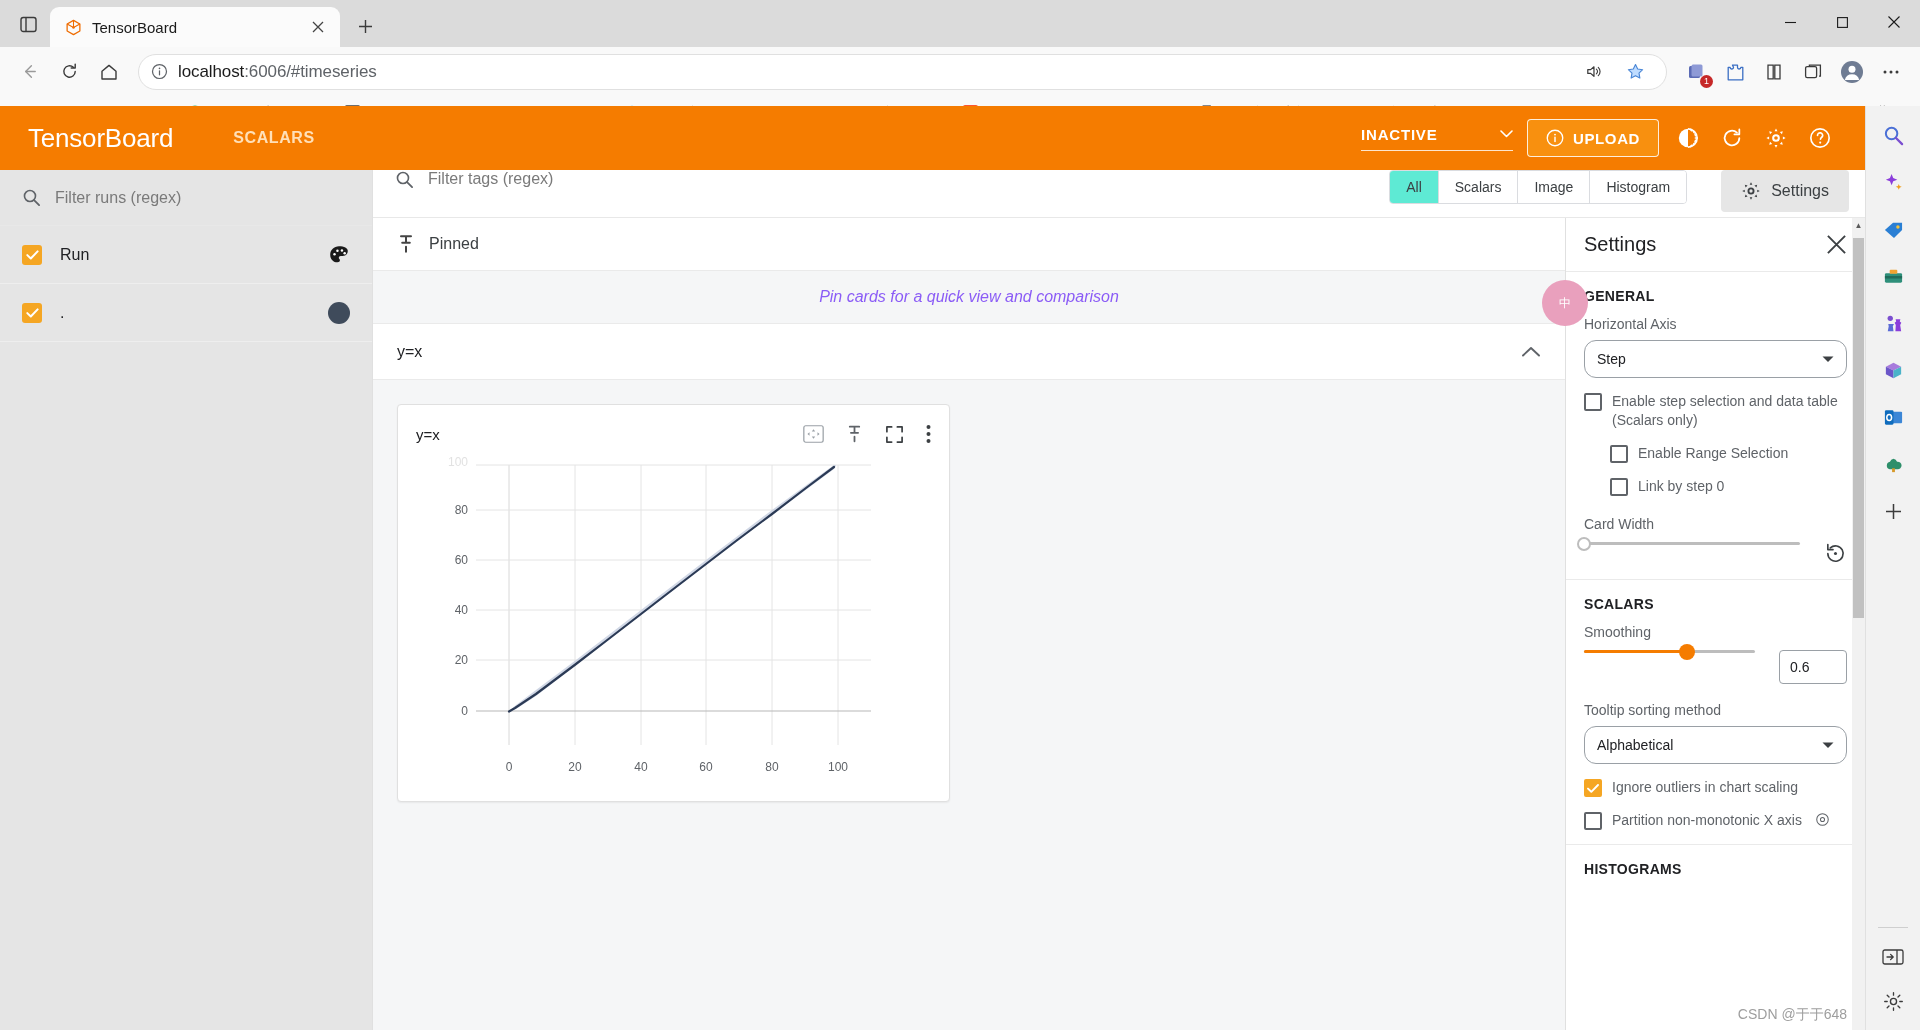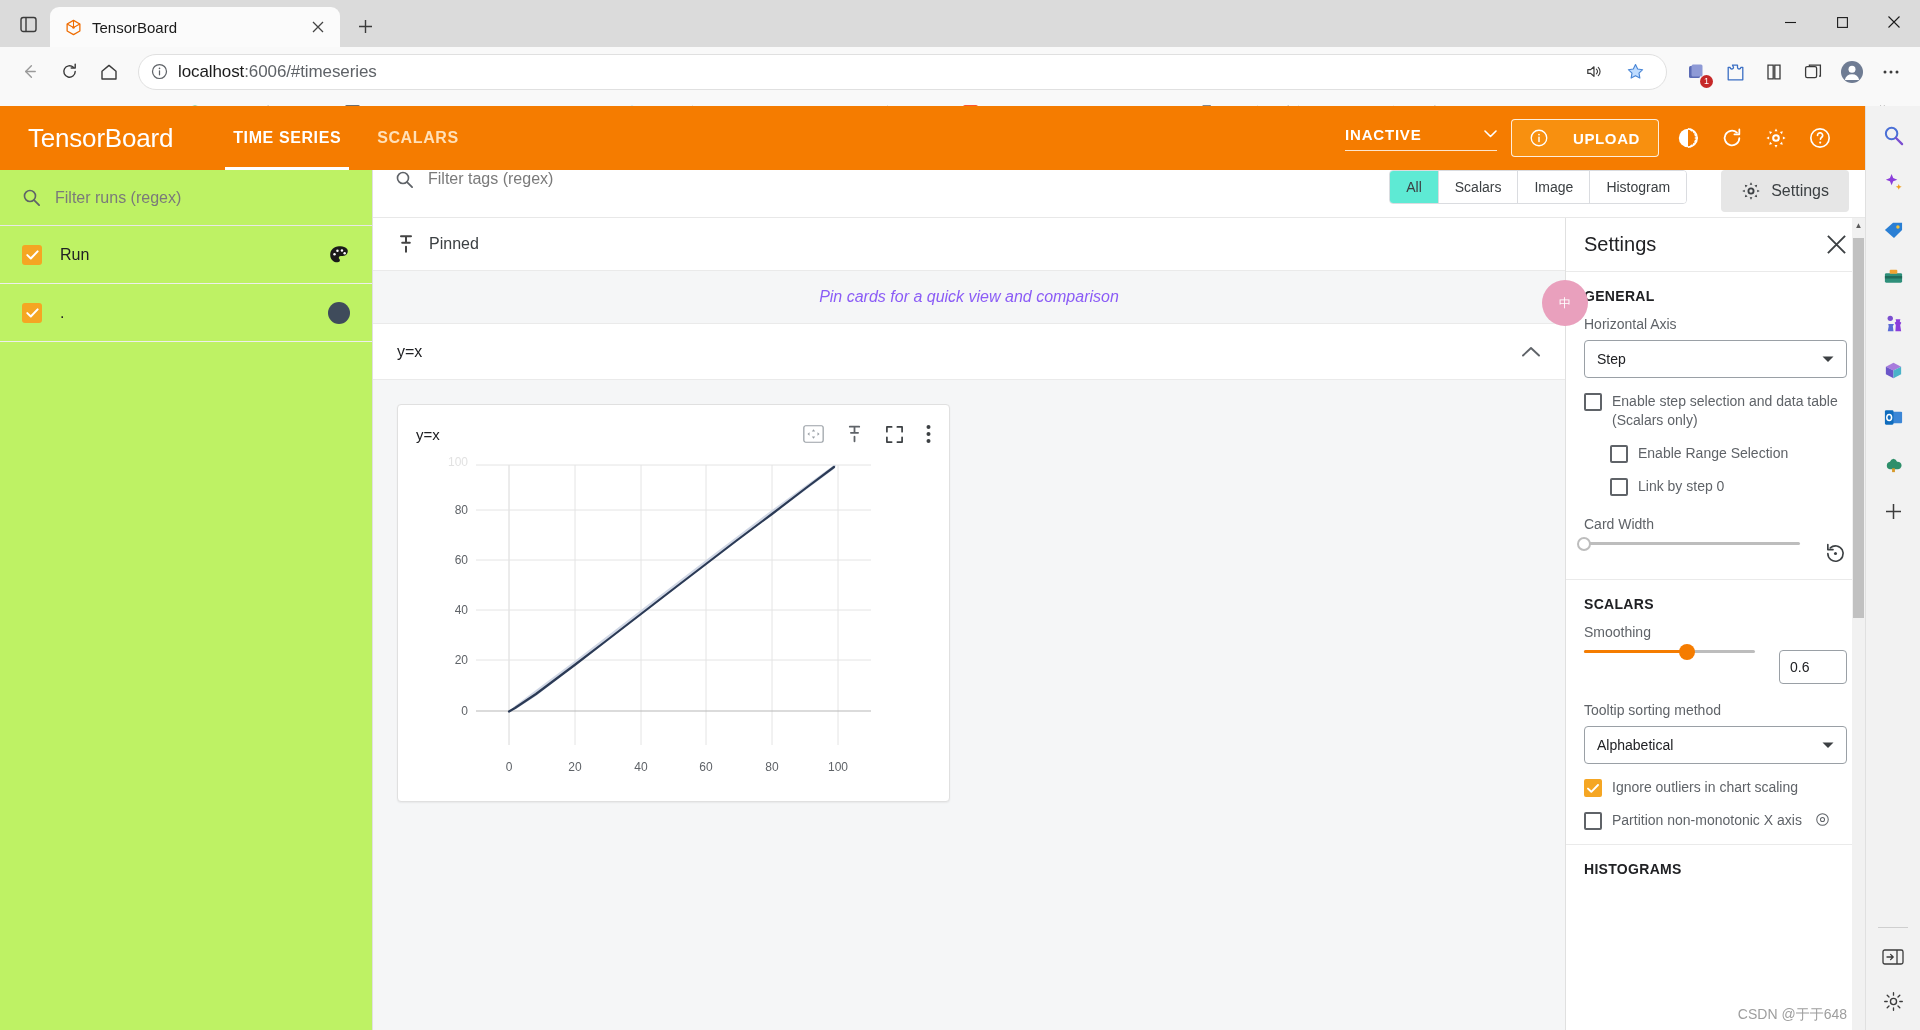--- a/index.html
+++ b/index.html
@@ -90,32 +90,32 @@
   .tb-tab.active::after {
     content:""; position:absolute; left:10px; right:10px; bottom:0; height:3px; background:#ffffff;
   }
   .tb-right { margin-left:auto; display:flex; align-items:center; gap:14px; padding-right:30px; }
   .tb-select {
     color:#ffffff; font-size:15px; font-weight:700; letter-spacing:0.8px;
     border-bottom:1px solid rgba(255,255,255,.8); width:152px;
     display:flex; align-items:center; justify-content:space-between; padding-bottom:7px;
   }
   .tb-upload {
-    display:flex; align-items:center; gap:25px; border:1px solid rgba(255,255,255,.85);
+    display:flex; align-items:center; gap:9px; border:1px solid rgba(255,255,255,.85);
     border-radius:4px; padding:9px 18px; color:#fff; font-size:15px; font-weight:700;
     letter-spacing:0.6px; background:#f8900f;
   }
   .tb-ico-btn { width:30px; height:30px; display:flex; align-items:center; justify-content:center; color:#fff; }
 
   
   .tb-body { display:flex; height:calc(100% - 64px); }
 
   .tb-runs {
     width:373px; flex:0 0 373px; border-right:1px solid #e0e0e0;
-    display:flex; flex-direction:column; background:#bef264;
+    display:flex; flex-direction:column; background:#e5e5e5;
   }
   .runs-search {
     height:56px; display:flex; align-items:center; gap:14px;
     padding:0 22px; border-bottom:1px solid #e8e8e8;
   }
   .runs-search .ph { color:#7a7a7a; font-size:16px; }
   .run-row {
     height:58px; display:flex; align-items:center; padding:0 22px;
     border-bottom:1px solid #eeeeee; gap:18px;
   }
@@ -189,21 +189,21 @@
     border-bottom:1px solid #eaeaea;
   }
   .sp-title { font-size:20px; color:#202124; }
   .sp-close { margin-left:auto; font-size:24px; color:#3c4043; line-height:1; }
   .sp-scroll { flex:1; overflow:hidden; padding:0 0 0 0; }
   .sp-section { padding:16px 18px 14px 18px; border-bottom:1px solid #eaeaea; }
   .sp-section:last-child { border-bottom:none; }
   .sp-legend { font-size:14px; font-weight:700; color:#202124; letter-spacing:.3px; margin-bottom:12px; }
   .sp-label { font-size:14px; color:#5f6368; margin-bottom:8px; }
   .sp-select {
-    height:38px; border:1px solid #9aa0a6; border-radius:4px;
+    height:38px; border:1px solid #9aa0a6; border-radius:12px;
     display:flex; align-items:center; padding:0 12px; font-size:14px; color:#202124;
   }
   .sp-select .arrow { margin-left:auto; }
   .sp-check-row { display:flex; align-items:flex-start; gap:10px; margin-top:14px; }
   .sp-check-row.indent { margin-left:26px; }
   .sp-cb {
     width:18px; height:18px; flex:0 0 18px; border:2px solid #5f6368;
     border-radius:2px; margin-top:1px; background:#fff;
     display:flex; align-items:center; justify-content:center;
   }
@@ -557,21 +557,20 @@
           </svg>
       </div>
     </div>
   </div>
 
   <div class="viewport">
 
     <div class="tb-header">
       <div class="tb-logo">TensorBoard</div>
       <div class="tb-tabs">
-        <div class="tb-tab active">TIME SERIES</div>
         <div class="tb-tab">SCALARS</div>
       </div>
       <div class="tb-right">
         <div class="tb-select">
           <span>INACTIVE</span>
           <span>
             <svg width="13" height="8" viewBox="0 0 13 8">
                 <path d="M1 1l5.5 5.5L12 1" fill="none" stroke="#fff" stroke-width="1.6" stroke-linecap="round" stroke-linejoin="round"></path>
               </svg>
           </span>

